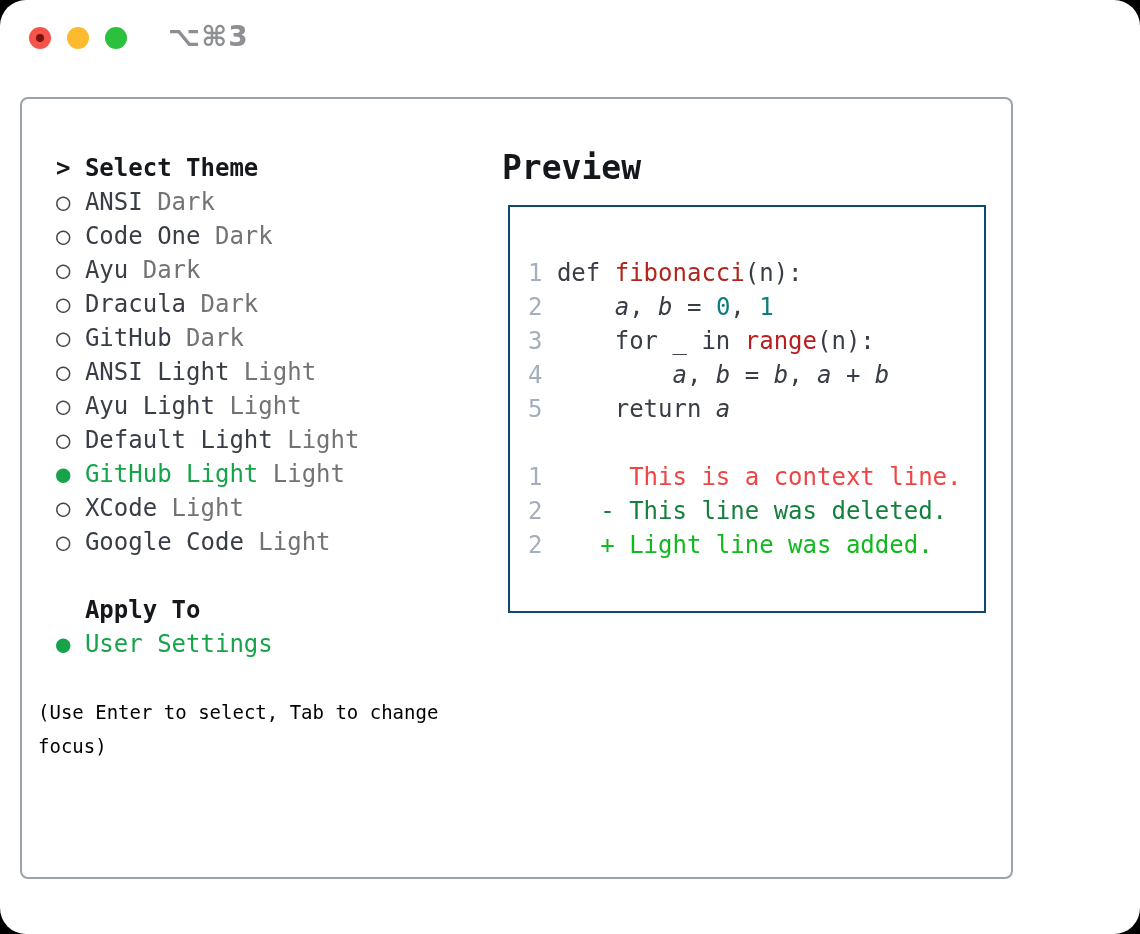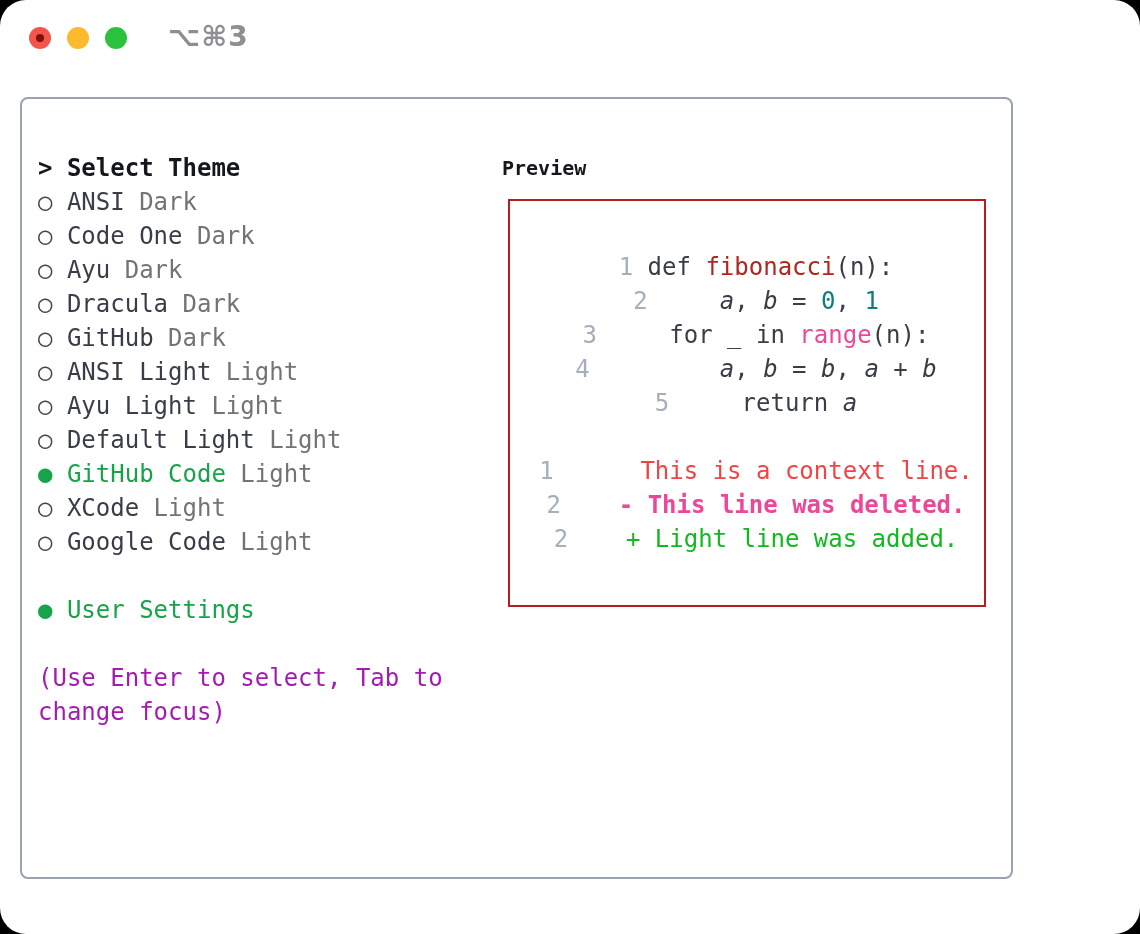--- a/index.html
+++ b/index.html
@@ -27,46 +27,46 @@
     font-size:28px;font-weight:bold;color:#8e8f93;letter-spacing:1px;
   }
   
   .panel{
     position:absolute;left:20px;top:97px;width:993px;height:782px;
     box-sizing:border-box;border:2px solid #99a2ad;border-radius:8px;
     display:flex;padding:52px 0 0 16px;background:#fff;
   }
   .leftcol{width:464px;flex:none;}
   .rightcol{flex:1;}
-  .row{white-space:pre;font-size:24px;line-height:34px;height:34px;}
+  .row{white-space:pre;font-size:24px;line-height:34px;height:34px;margin-left:18px;}
   .hdr{font-weight:bold;color:#14171c;}
   .name{color:#383d47;text-align:center;}
   .pfx{color:#43484f;}
   .tag{color:#737373;}
   .sel .name,.sel .pfx{color:#16a34a;}
   .spacer{height:34px;}
   .hint{
-    color:#a21caf;font-size:24px;line-height:34px;
+    color:#000000;font-size:19px;line-height:34px;
     white-space:normal;width:464px;
   }
   
-  .preview-label{font-size:20px;line-height:34px;height:34px;font-weight:bold;color:#14171c;white-space:pre;}
+  .preview-label{font-size:33px;line-height:34px;height:34px;font-weight:bold;color:#14171c;white-space:pre;}
   .codebox{
-    margin-top:14px;margin-left:6px;width:478px;height:408px;
-    box-sizing:border-box;border:2px solid #b91c1c;background:#fff;
-    padding:49px 0 0 18px;overflow:hidden;text-align:center;
+    margin-top:20px;margin-left:6px;width:478px;height:408px;
+    box-sizing:border-box;border:2px solid #0c4a6e;background:#fff;
+    padding:49px 0 0 18px;overflow:hidden;
   }
   .cl{white-space:pre;font-size:24px;line-height:34px;height:34px;color:#383d47;}
   .ln{color:#a4aebc;}
   .fn{color:#b0251c;}
   .num{color:#0d7d7d;}
-  .call{color:#ec4899;}
+  .call{color:#b91c1c;}
   .var{font-style:italic;}
   .ctx{color:#ef4444;}
-  .del{color:#ec4899;font-weight:bold;}
+  .del{color:#15803d;}
   .add{color:#12b81f;}
 </style>
 </head>
 <body>
 
 <div class="window">
 
   <div class="titlebar">
     <div class="light light-close"></div>
     <div class="light light-min"></div>
@@ -80,25 +80,26 @@
       <div class="row"><span class="hdr">&gt;</span><span class="hdr"> </span><span class="hdr">Select Theme</span></div>
       <div id="theme-list">
           <div class="row"><span class="pfx">○</span><span> </span><span class="name">ANSI</span><span> </span><span class="tag">Dark</span></div>
           <div class="row"><span class="pfx">○</span><span> </span><span class="name">Code One</span><span> </span><span class="tag">Dark</span></div>
           <div class="row"><span class="pfx">○</span><span> </span><span class="name">Ayu</span><span> </span><span class="tag">Dark</span></div>
           <div class="row"><span class="pfx">○</span><span> </span><span class="name">Dracula</span><span> </span><span class="tag">Dark</span></div>
           <div class="row"><span class="pfx">○</span><span> </span><span class="name">GitHub</span><span> </span><span class="tag">Dark</span></div>
           <div class="row"><span class="pfx">○</span><span> </span><span class="name">ANSI Light</span><span> </span><span class="tag">Light</span></div>
           <div class="row"><span class="pfx">○</span><span> </span><span class="name">Ayu Light</span><span> </span><span class="tag">Light</span></div>
           <div class="row"><span class="pfx">○</span><span> </span><span class="name">Default Light</span><span> </span><span class="tag">Light</span></div>
-          <div class="row sel"><span class="pfx">●</span><span> </span><span class="name">GitHub Code</span><span> </span><span class="tag">Light</span></div>
+          <div class="row sel"><span class="pfx">●</span><span> </span><span class="name">GitHub Light</span><span> </span><span class="tag">Light</span></div>
           <div class="row"><span class="pfx">○</span><span> </span><span class="name">XCode</span><span> </span><span class="tag">Light</span></div>
           <div class="row"><span class="pfx">○</span><span> </span><span class="name">Google Code</span><span> </span><span class="tag">Light</span></div>
         </div>
       <div class="spacer"></div>
+      <div class="row"><span class="hdr">  </span><span class="hdr">Apply To</span></div>
       <div id="apply-list">
           <div class="row sel"><span class="pfx">●</span><span> </span><span class="name">User Settings</span></div>
         </div>
       <div class="spacer"></div>
       <div class="hint">(Use Enter to select, Tab to change focus)</div>
     </div>
 
     <div class="rightcol">
       <div class="preview-label">Preview</div>
       <div class="codebox" id="code-box">

